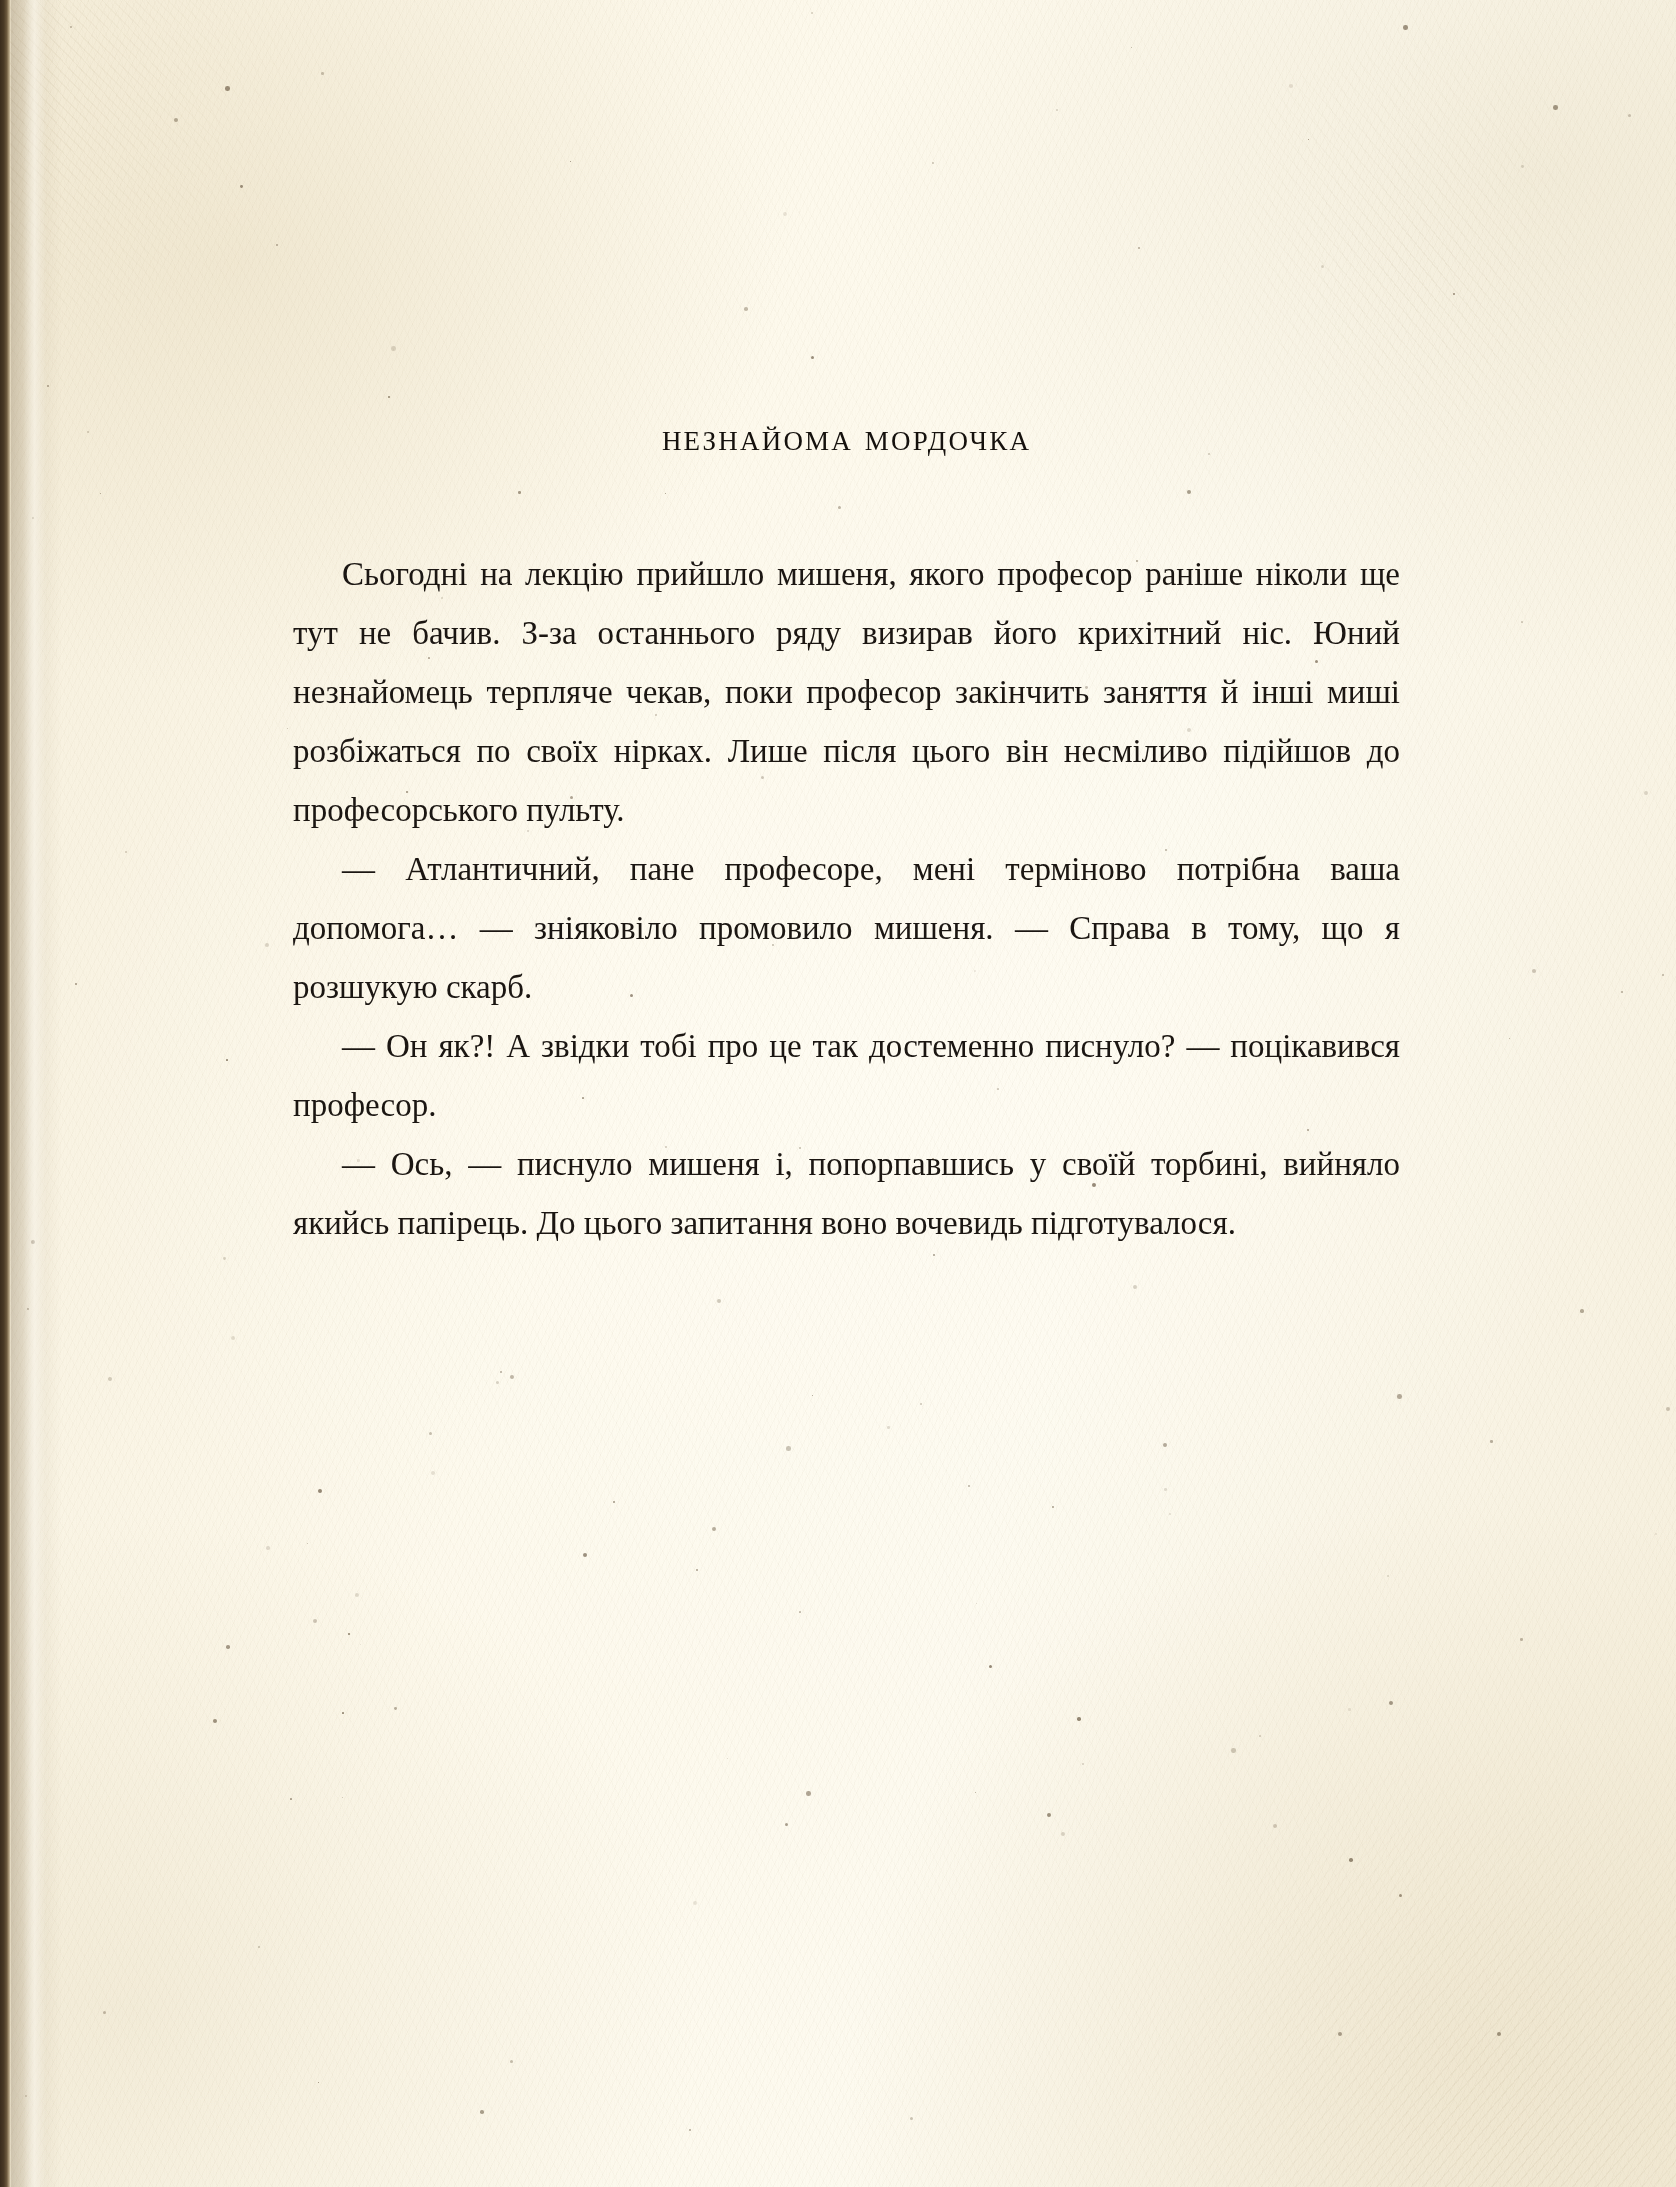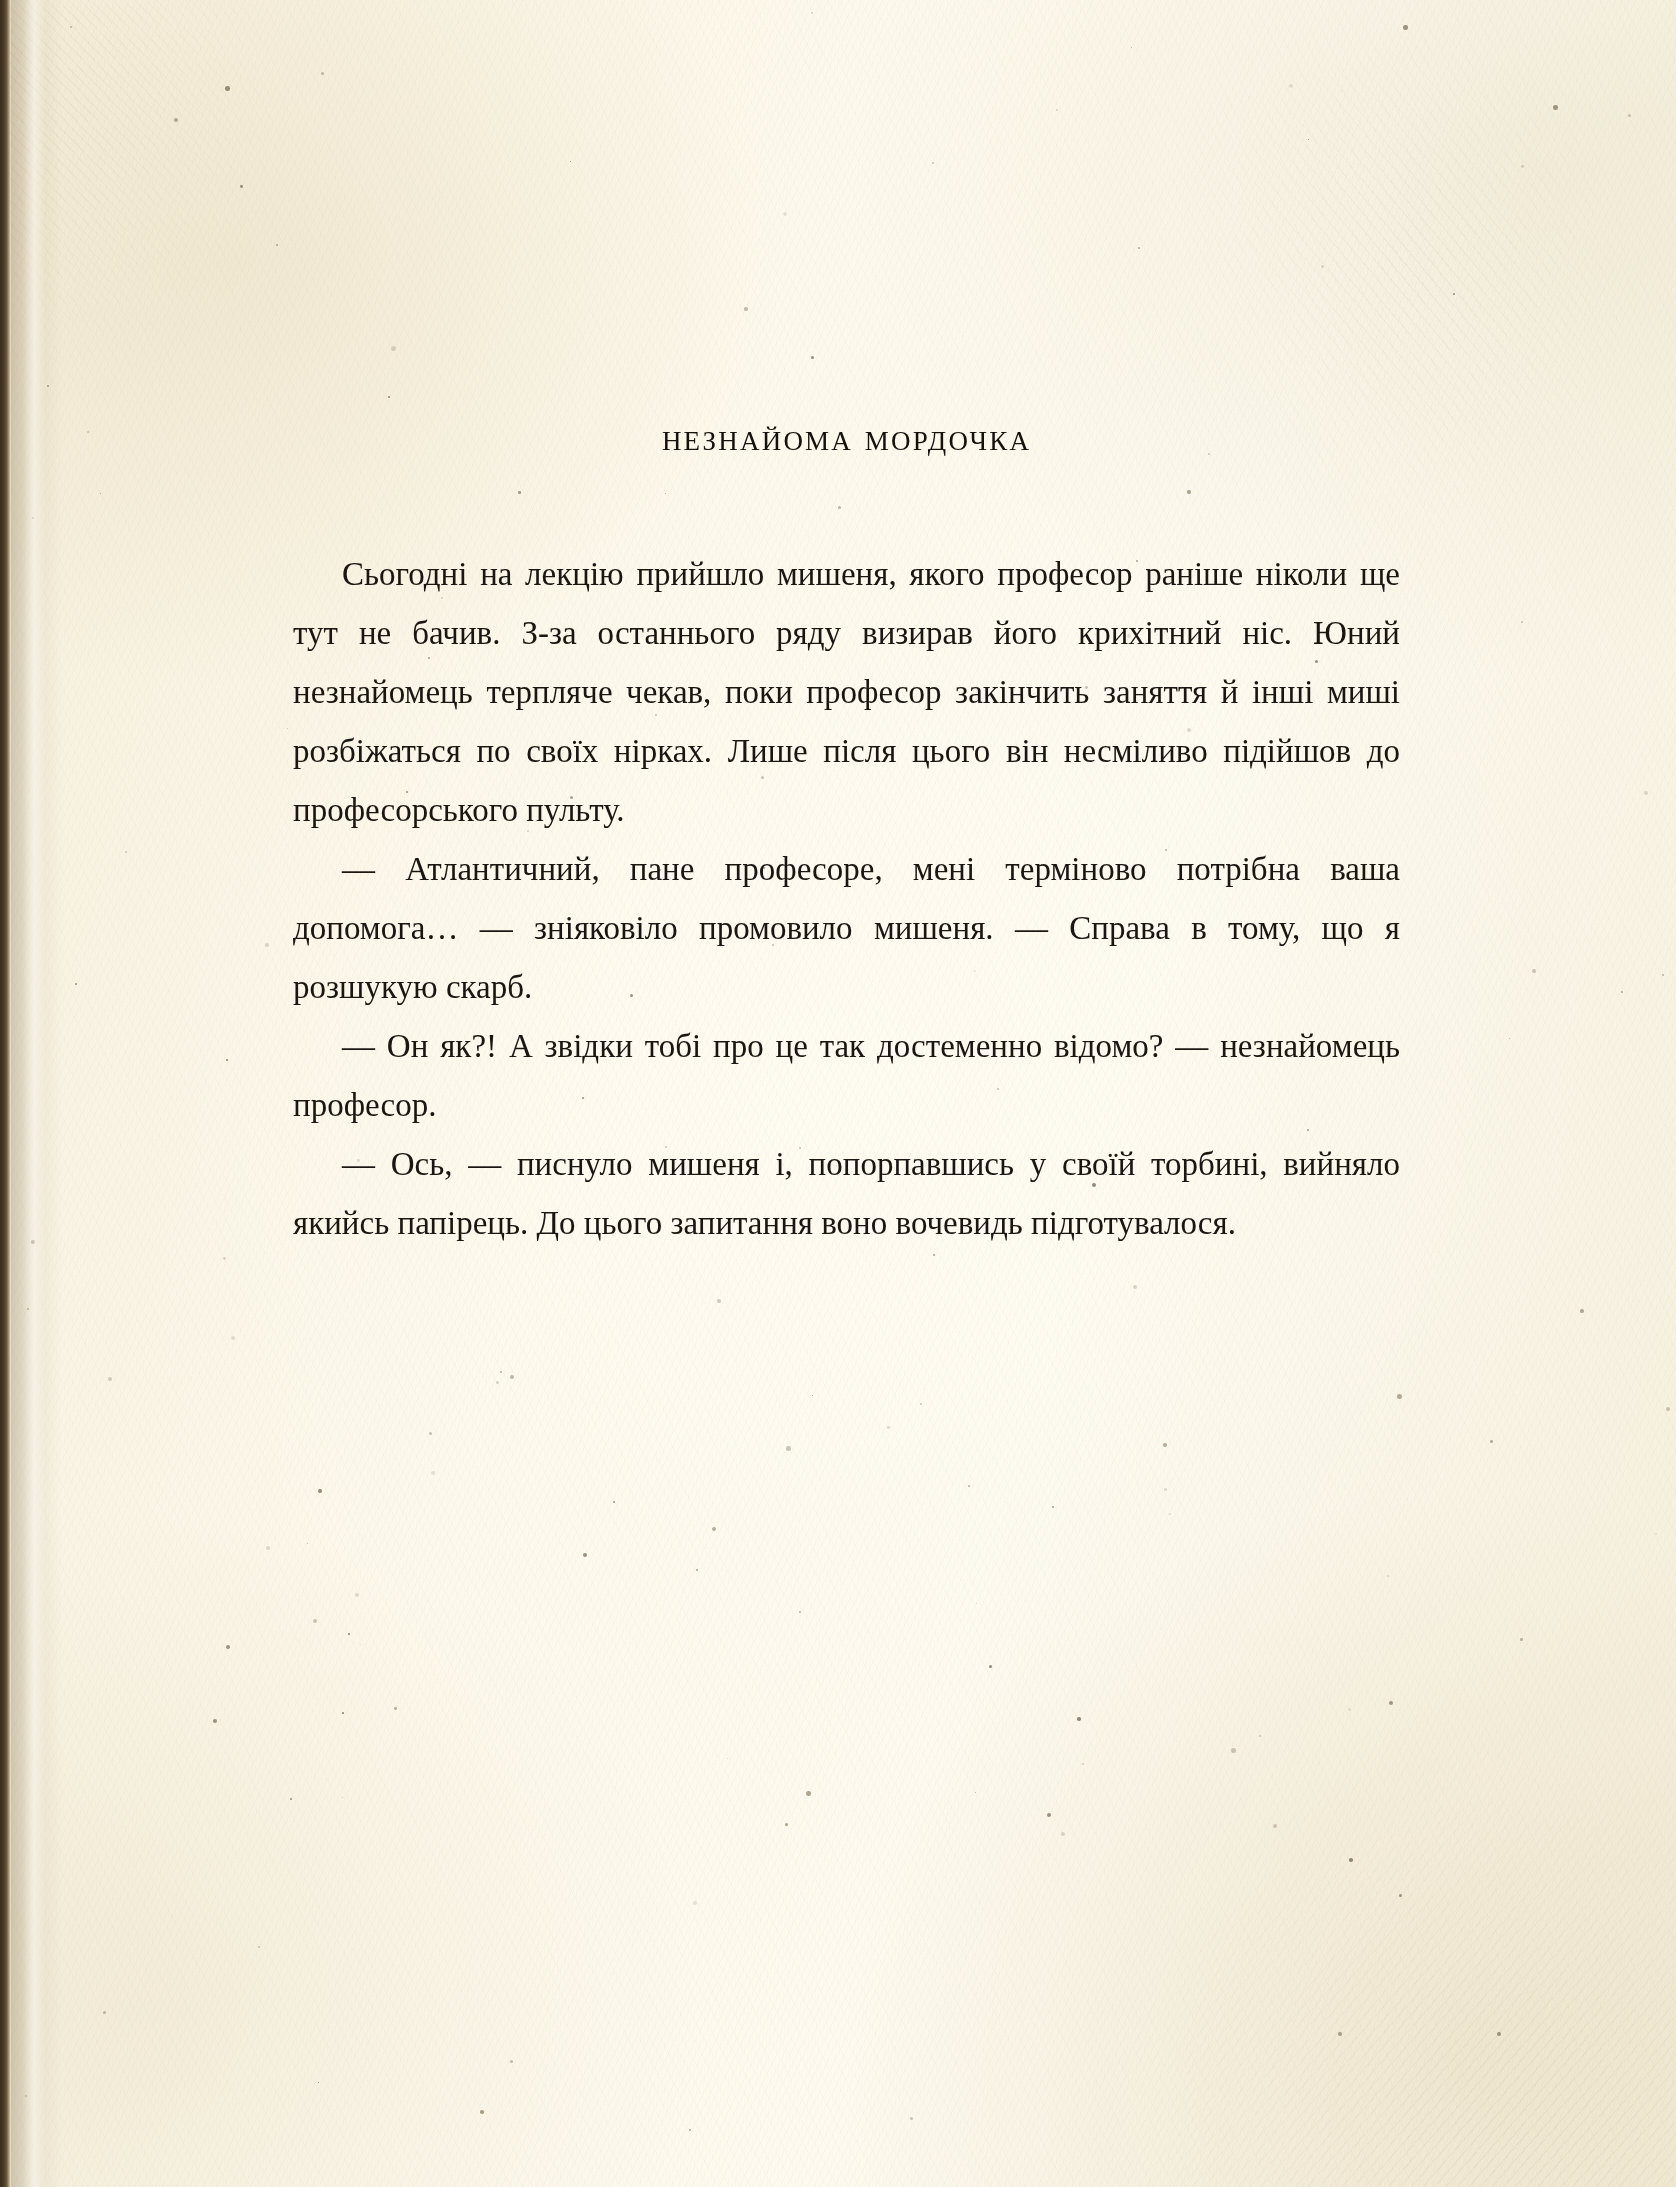--- a/index.html
+++ b/index.html
@@ -349,19 +349,19 @@
   <div class="binding-shadow"></div>
   <div class="binding-hilite"></div>
 
   <div class="content">
 
     <h1 class="chapter-title">Незнайома мордочка</h1>
 
     <div id="paragraphs">
         <p class="body indent">Сьогодні на лекцію прийшло мишеня, якого професор раніше ніколи ще тут не бачив. З-за останнього ряду визирав його крихітний ніс. Юний незнайомець терпляче чекав, поки професор закінчить заняття й інші миші розбіжаться по своїх нірках. Лише після цього він несміливо підійшов до професорського пульту.</p>
         <p class="body indent">— Атлантичний, пане професоре, мені терміново потрібна ваша допомога… — зніяковіло промовило мишеня. — Справа в тому, що я розшукую скарб.</p>
-        <p class="body indent">— Он як?! А звідки тобі про це так достеменно відомо? — незнайомець професор.</p>
+        <p class="body indent">— Он як?! А звідки тобі про це так достеменно писнуло? — поцікавився професор.</p>
         <p class="body indent">— Ось, — писнуло мишеня і, попорпавшись у своїй торбині, вийняло якийсь папірець. До цього запитання воно вочевидь підготувалося.</p>
       </div>
 
   </div>
 </div>
 
 
 </body></html>

